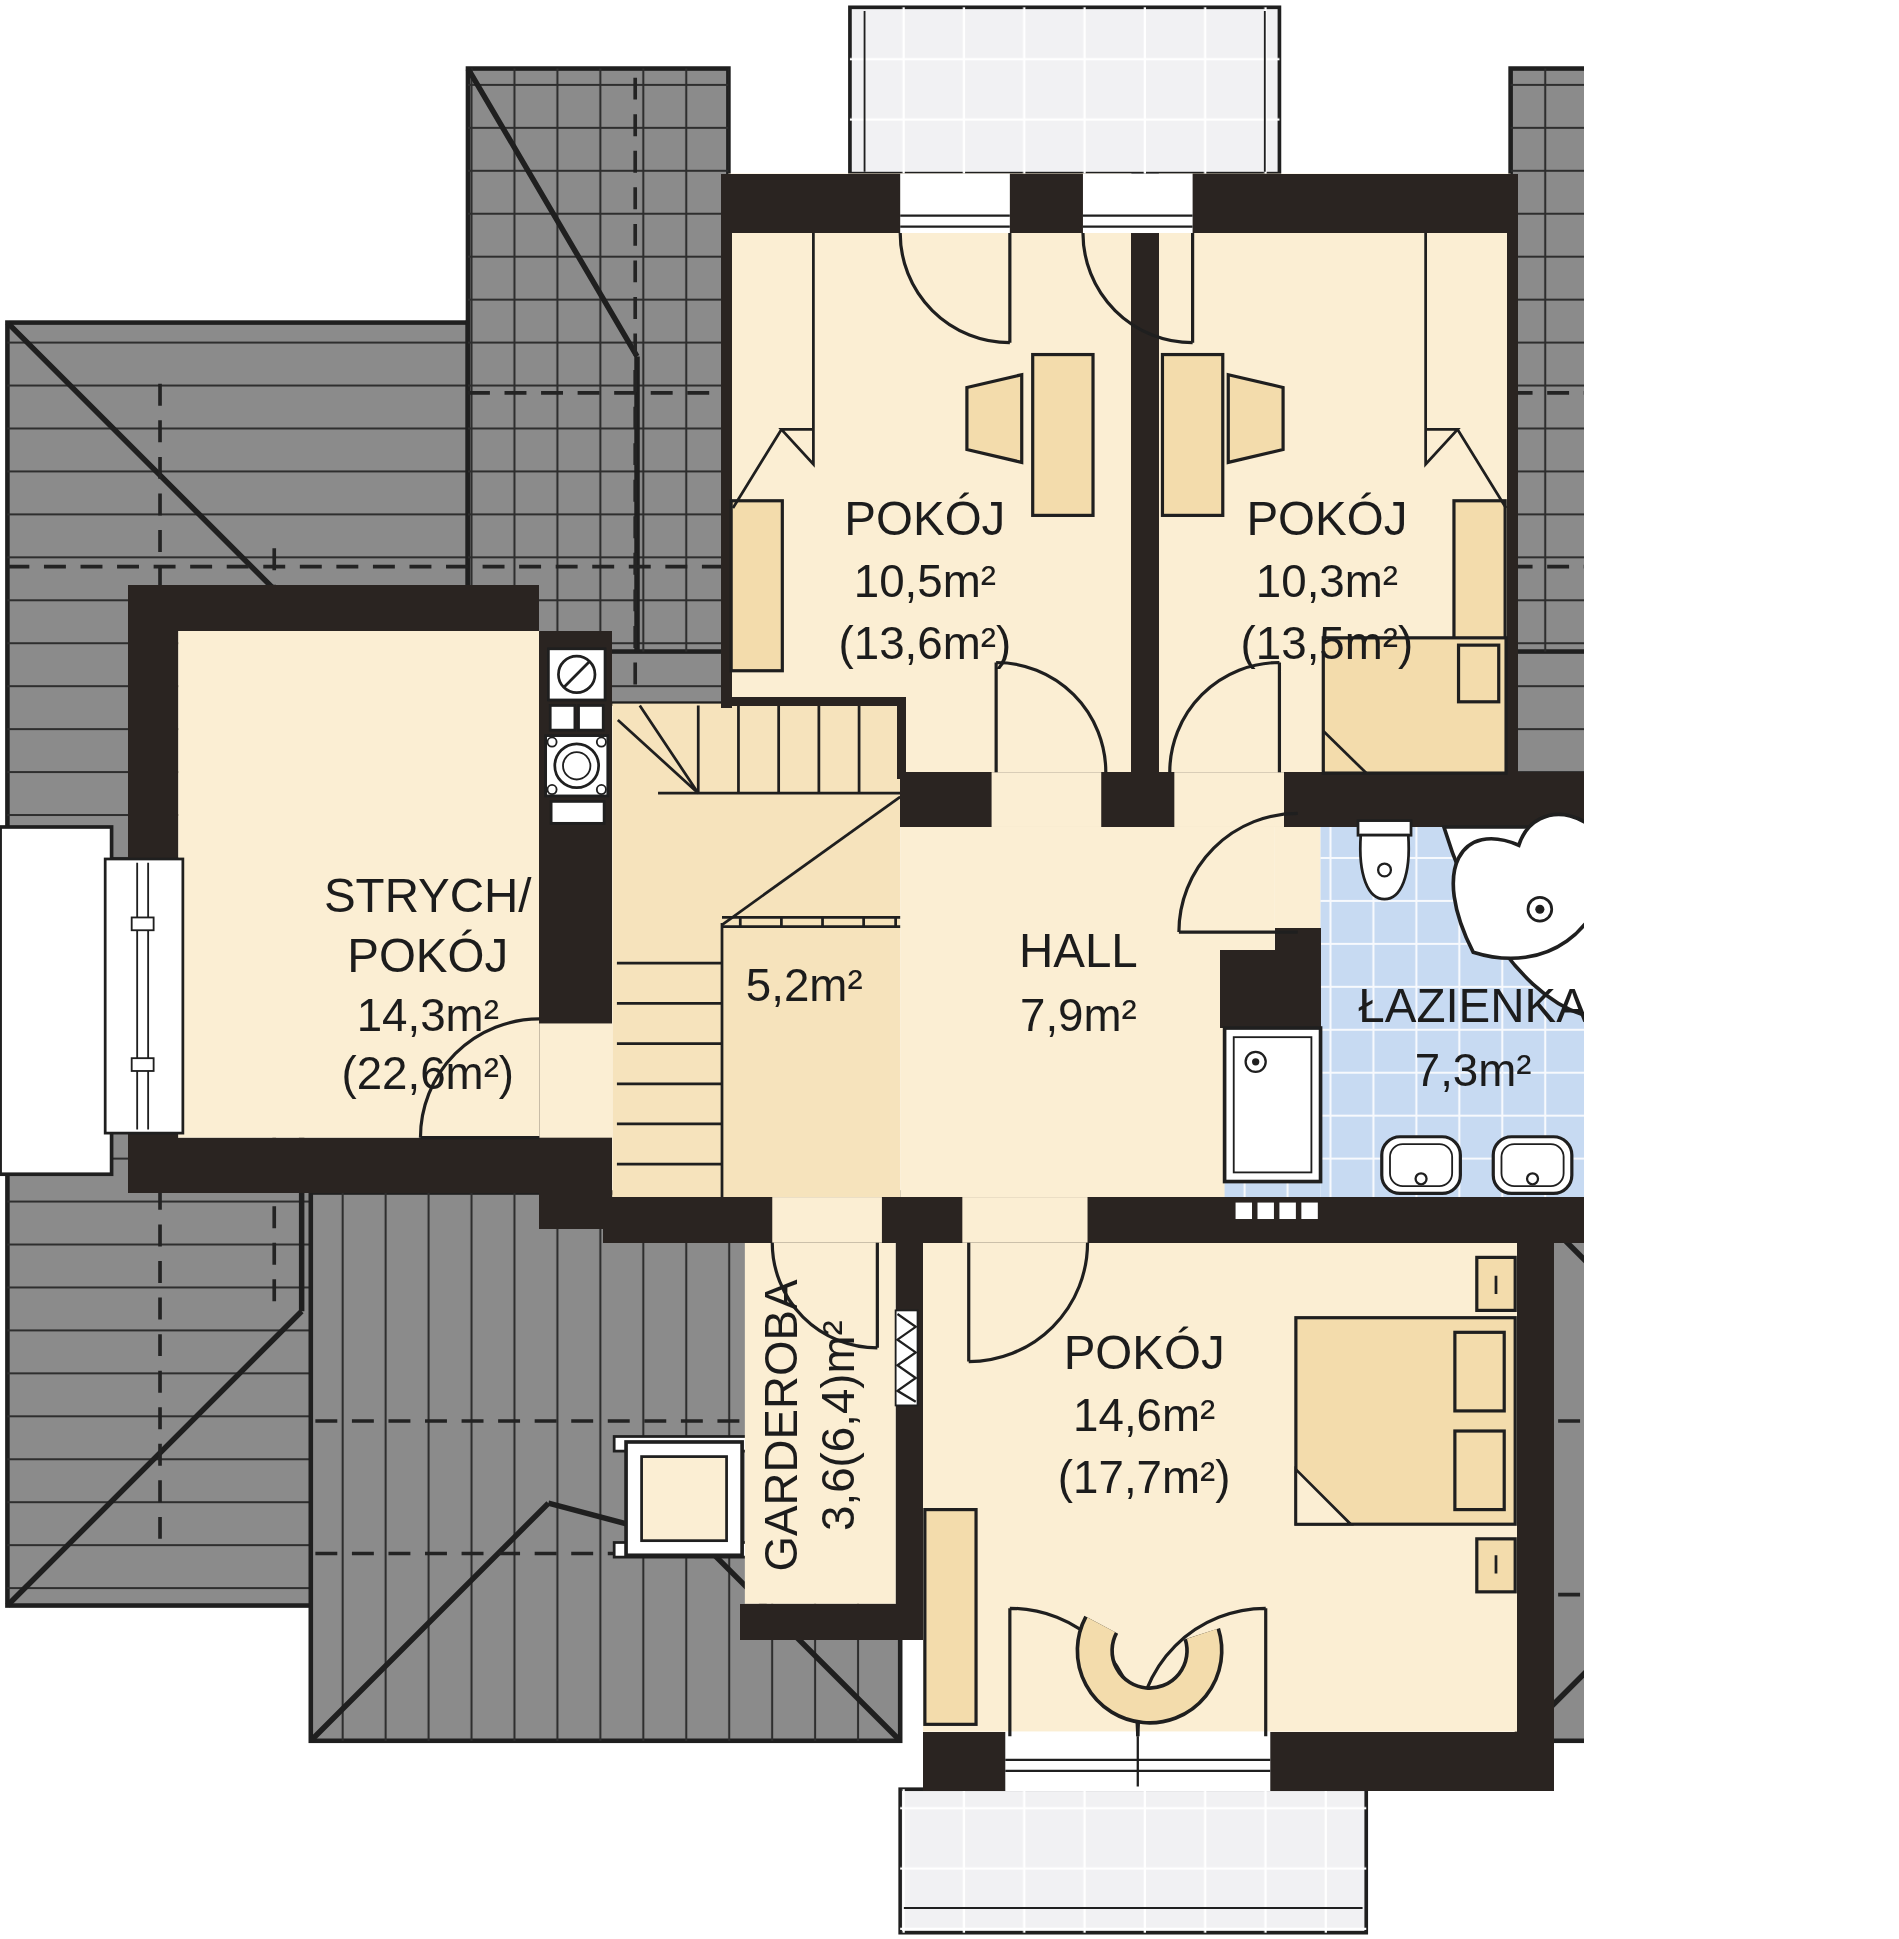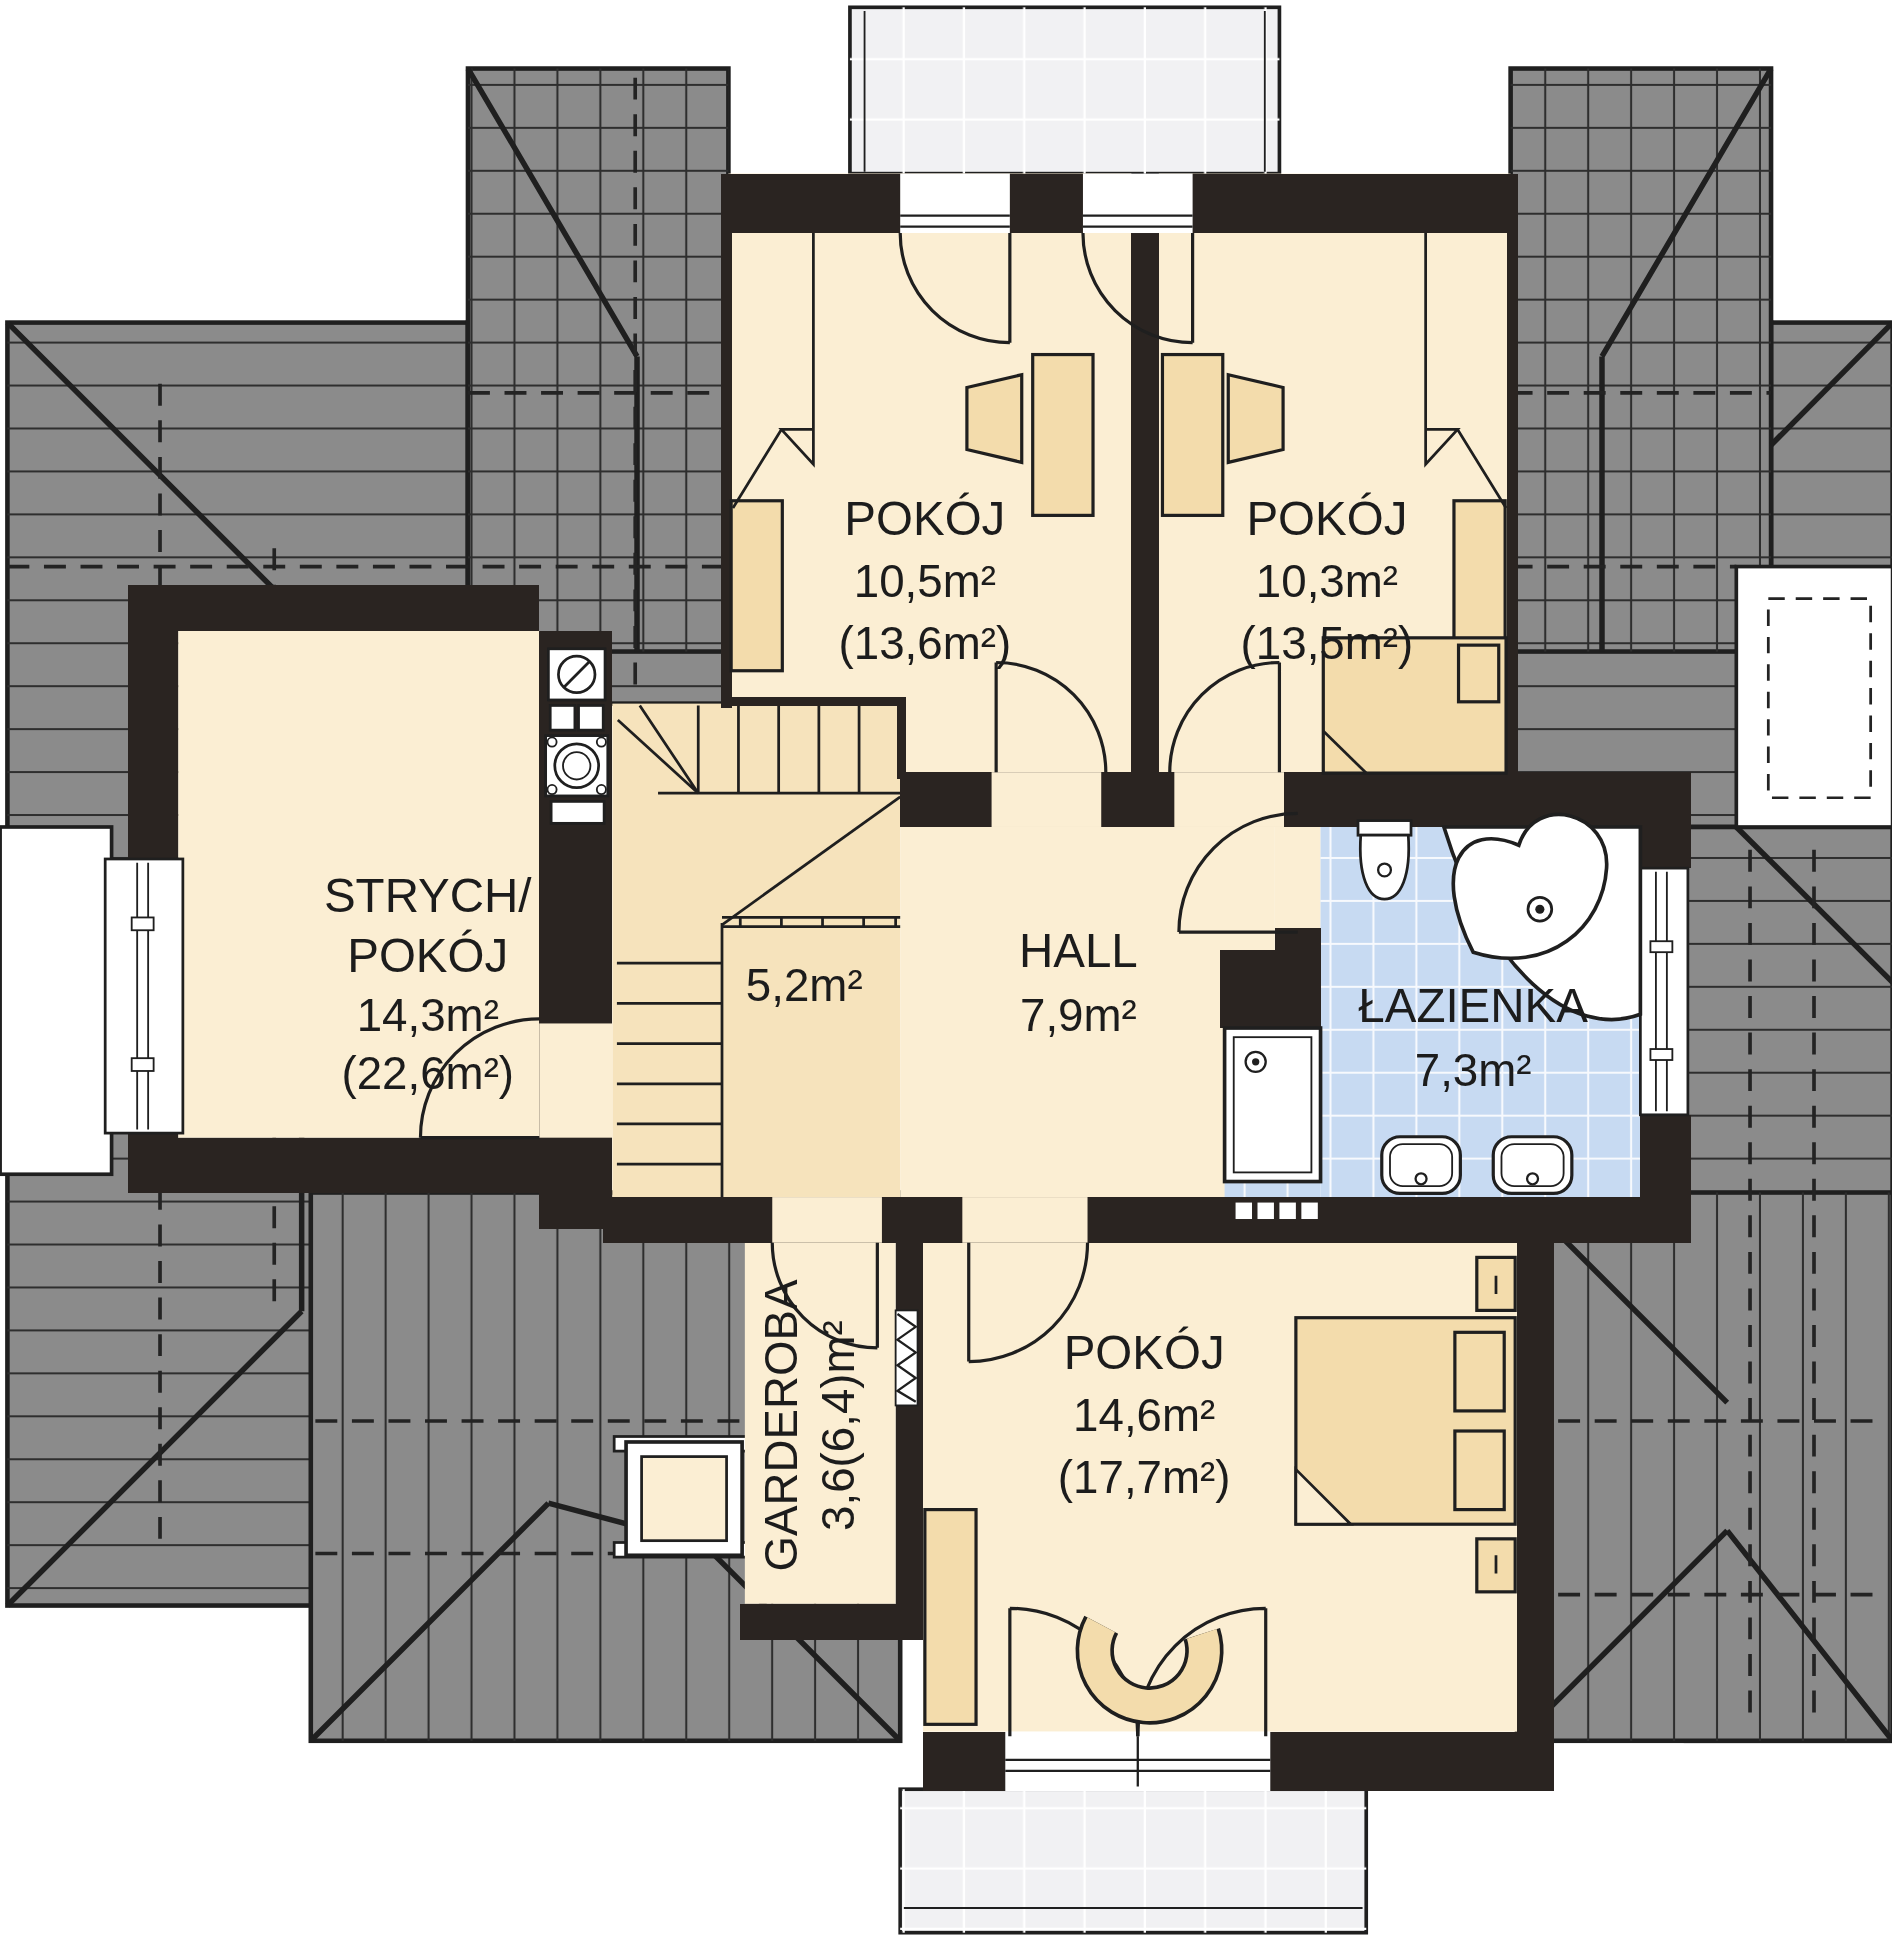--- a/index.html
+++ b/index.html
@@ -1,17 +1,17 @@
 <!DOCTYPE html>
 <html style="font-size:14.6px"><head>
 <meta charset="utf-8">
 <style>
   html,body{margin:0;padding:0;background:#ffffff;}
   body{width:1900px;height:1940px;font-family:"Liberation Sans",sans-serif;}
-  #plan-wrap{position:relative;width:1892px;height:1940px;overflow:hidden;}
+  #plan-wrap{position:relative;width:1584px;height:1940px;overflow:hidden;}
   svg{display:block;}
   text{fill:#1c1c1c;font-family:"Liberation Sans",sans-serif;}
   .rname{font-size:52px;}
   .rarea{font-size:50px;}
   .gard{font-size:50px;}
 </style>
 </head>
 <body>
 
 <div id="plan-wrap">

